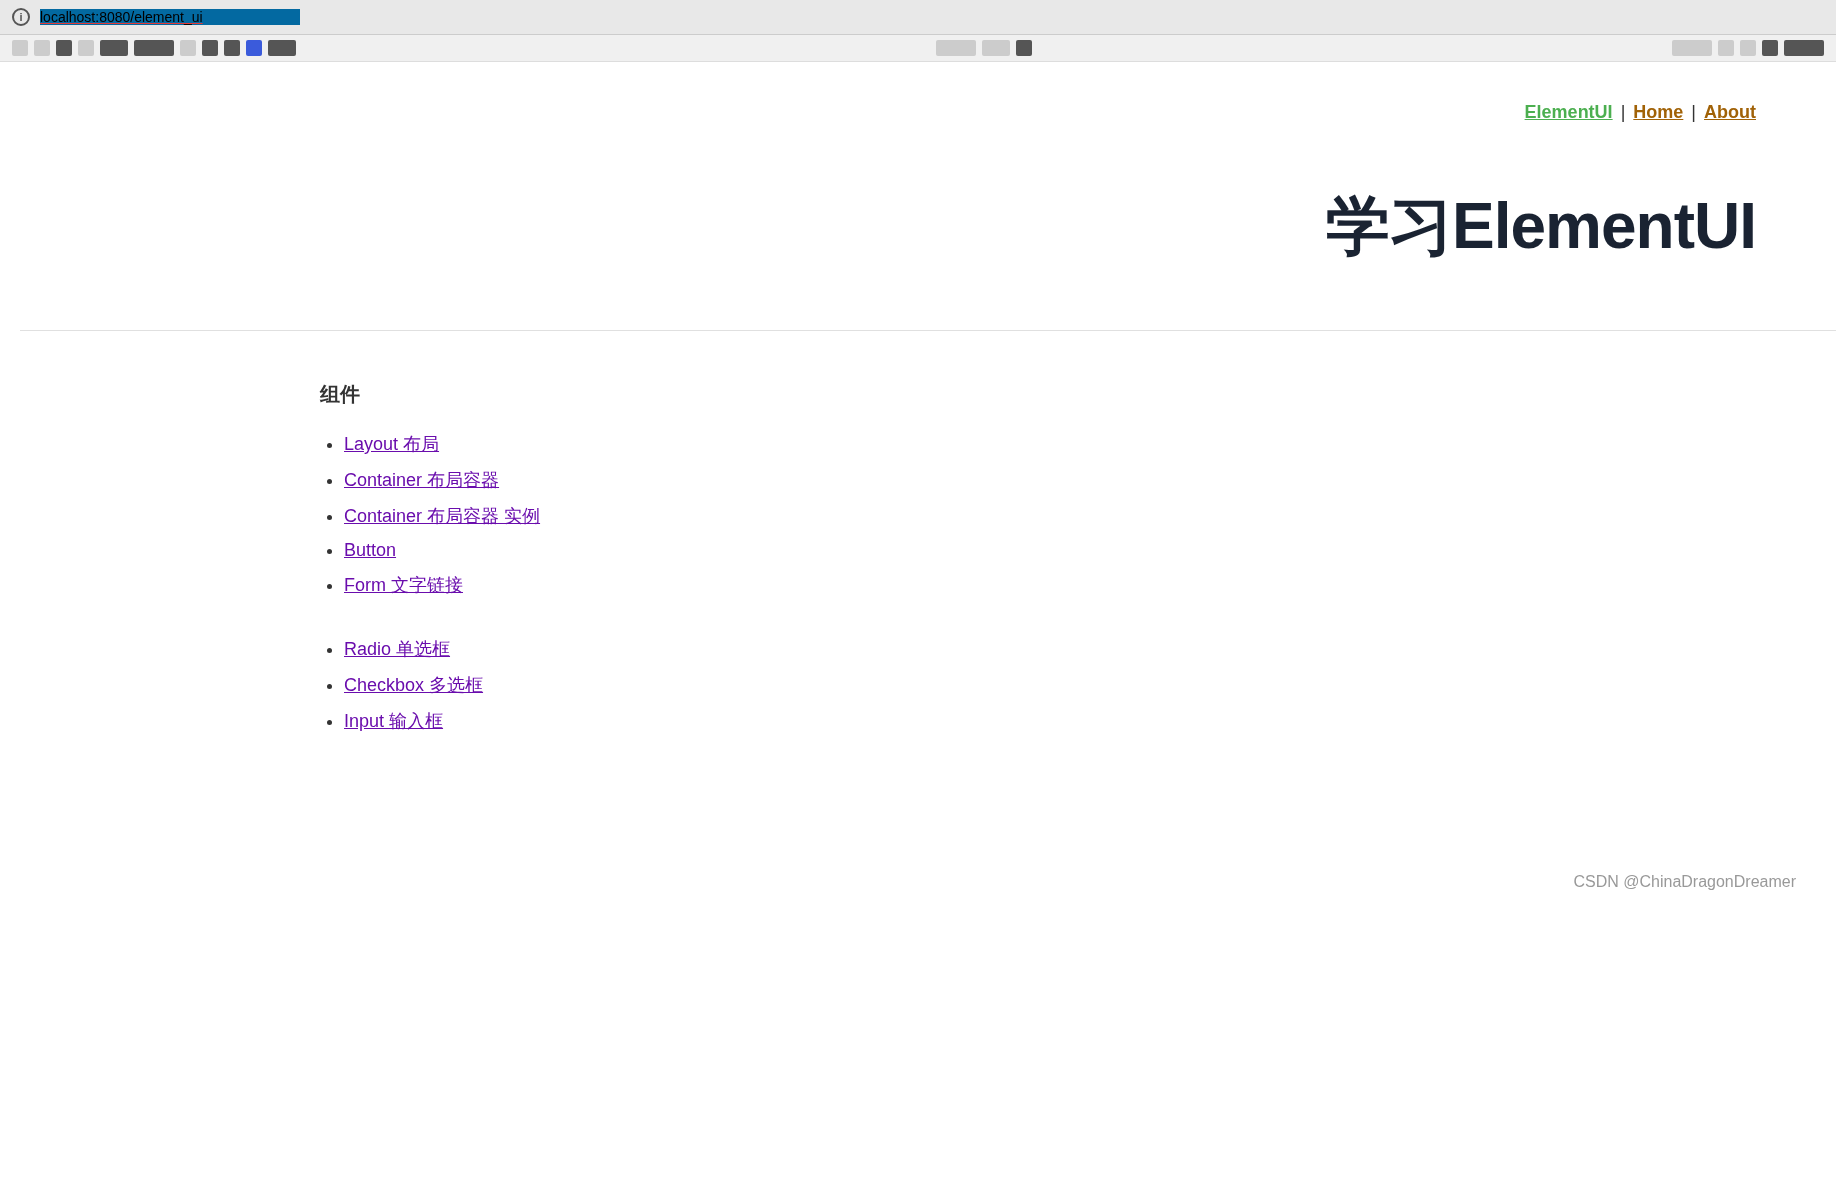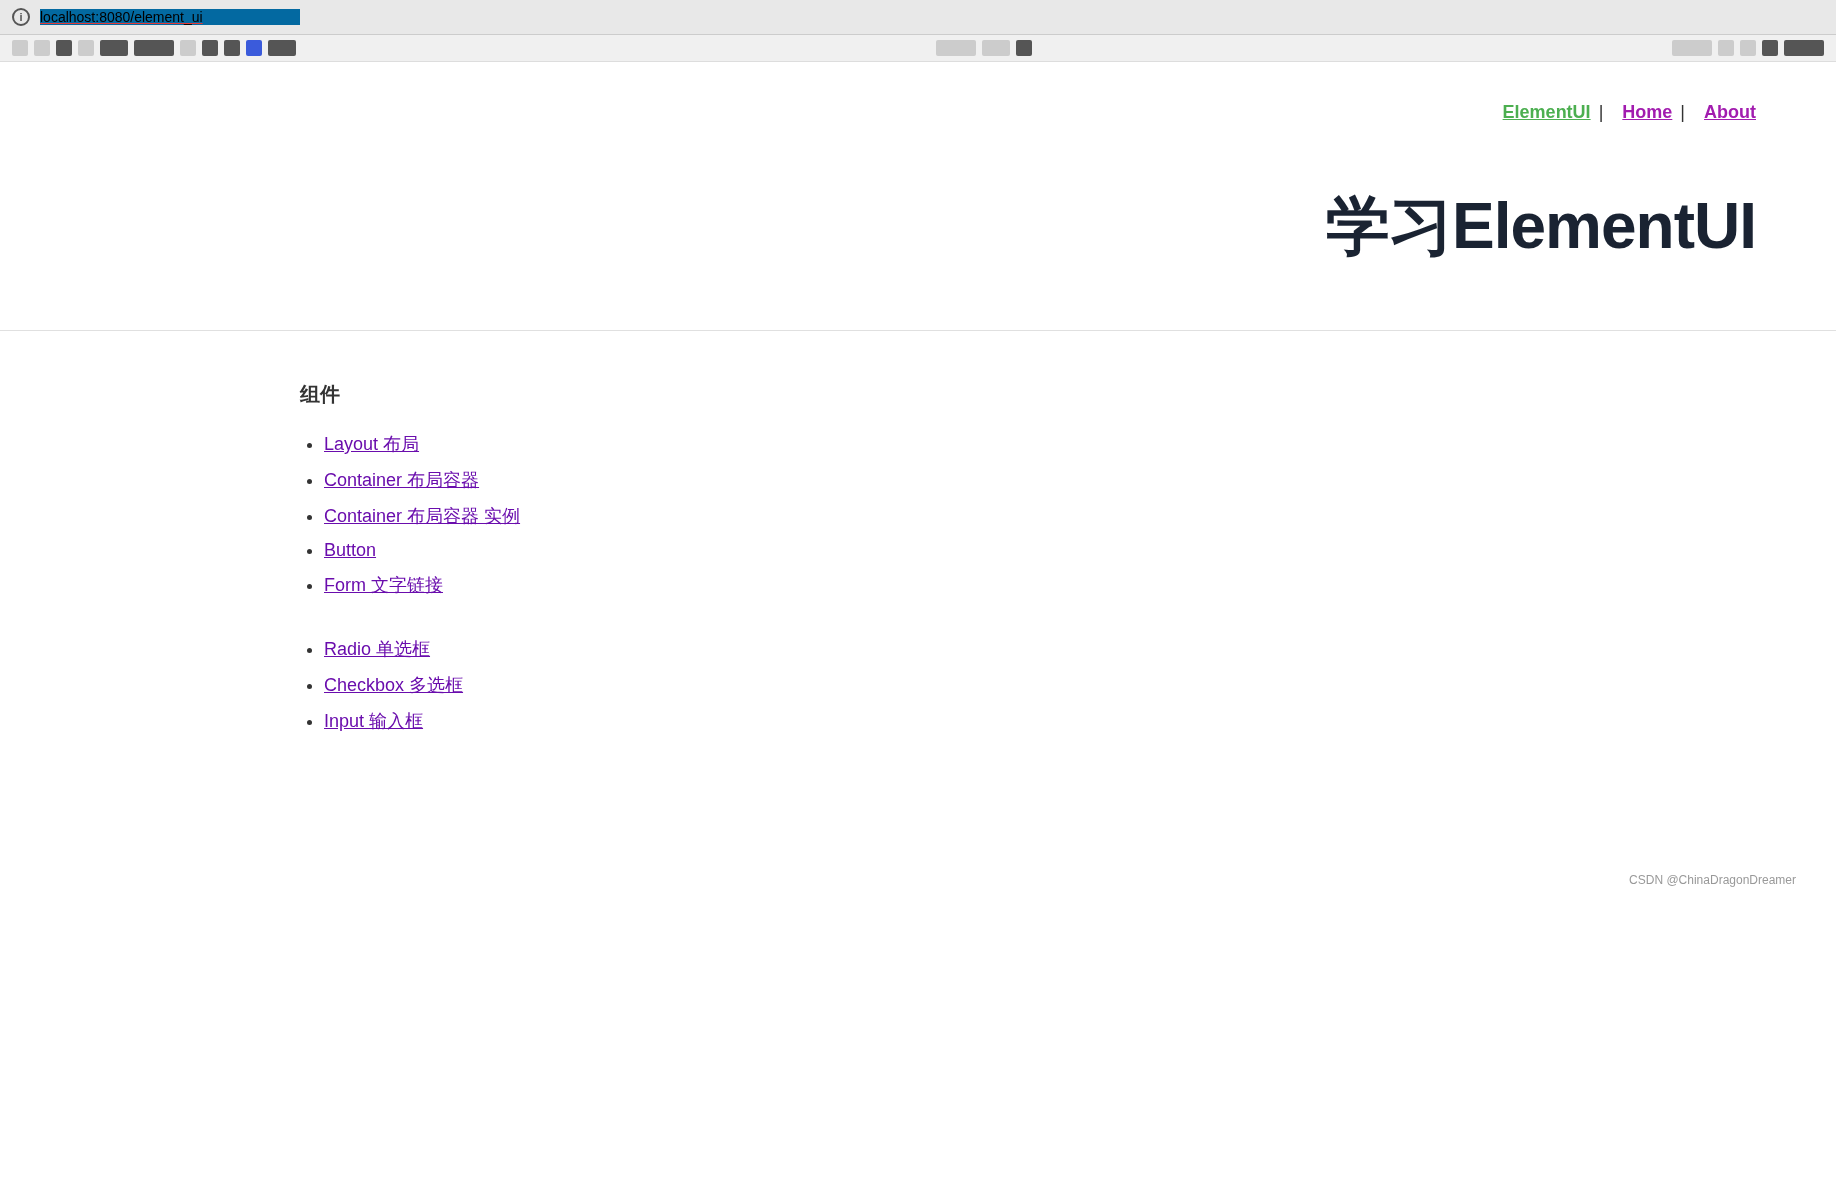--- a/index.html
+++ b/index.html
@@ -86,20 +86,21 @@
     }
 
     .bookmark-item.light {
       background-color: #ccc;
     }
 
     
     .page-content {
       min-height: calc(100vh - 80px);
       background: #fff;
+      padding-left: 20px;
     }
 
     
     .nav-area {
       display: flex;
       justify-content: flex-end;
       padding: 40px 80px 30px 80px;
       align-items: center;
       gap: 8px;
       font-size: 18px;
@@ -111,24 +112,23 @@
       text-decoration: underline;
       cursor: pointer;
     }
 
     .nav-separator {
       color: #333;
       font-weight: normal;
     }
 
     .nav-link {
-      color: #a21caf;
+      color: #a16207;
       text-decoration: underline;
       cursor: pointer;
-      margin-left: 11px;
     }
 
     
     .hero-section {
       display: flex;
       justify-content: flex-end;
       padding: 30px 80px 60px 80px;
     }
 
     .hero-title {
@@ -172,21 +172,21 @@
     .link-list li a {
       color: #6a0dad;
       text-decoration: underline;
       cursor: pointer;
     }
 
     
     .page-footer {
       text-align: right;
       padding: 20px 40px;
-      font-size: 12px;
+      font-size: 16px;
       color: #999;
     }
   </style>
 </head>
 <body>
 
 <div class="browser-chrome">
   <div class="browser-info-icon">i</div>
   <input class="address-bar" type="text" value="localhost:8080/element_ui" style="">
 </div>

